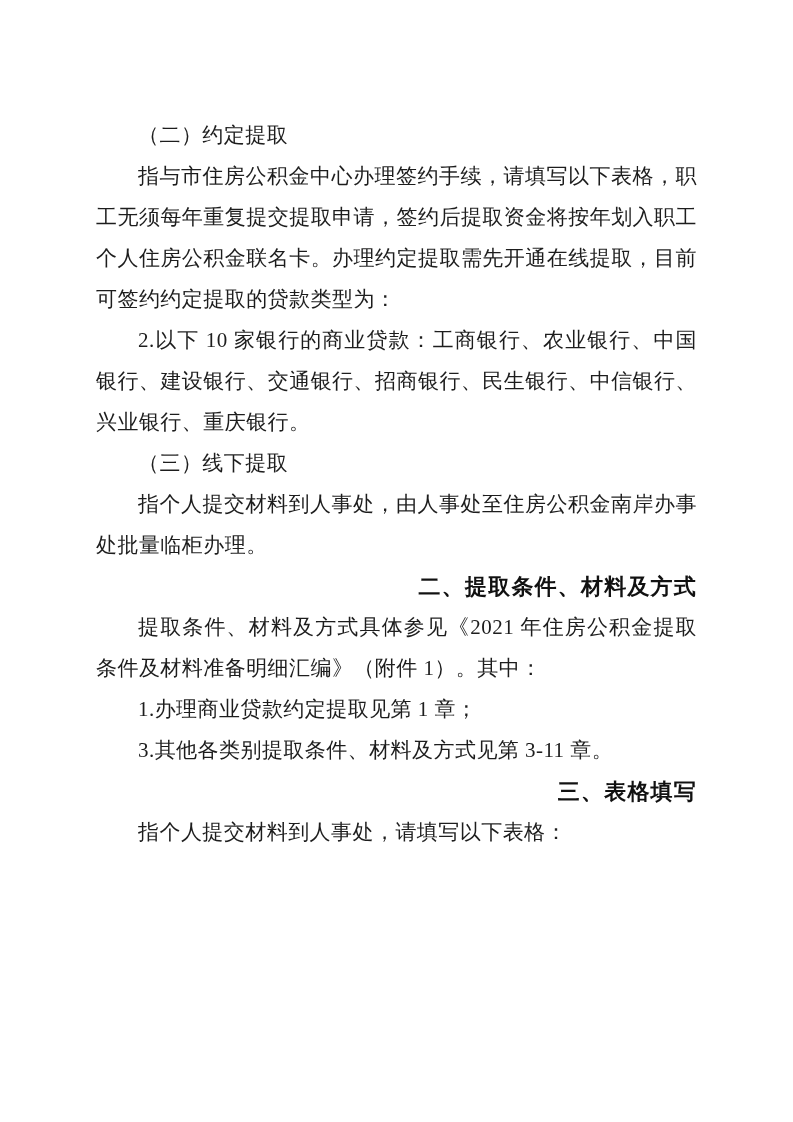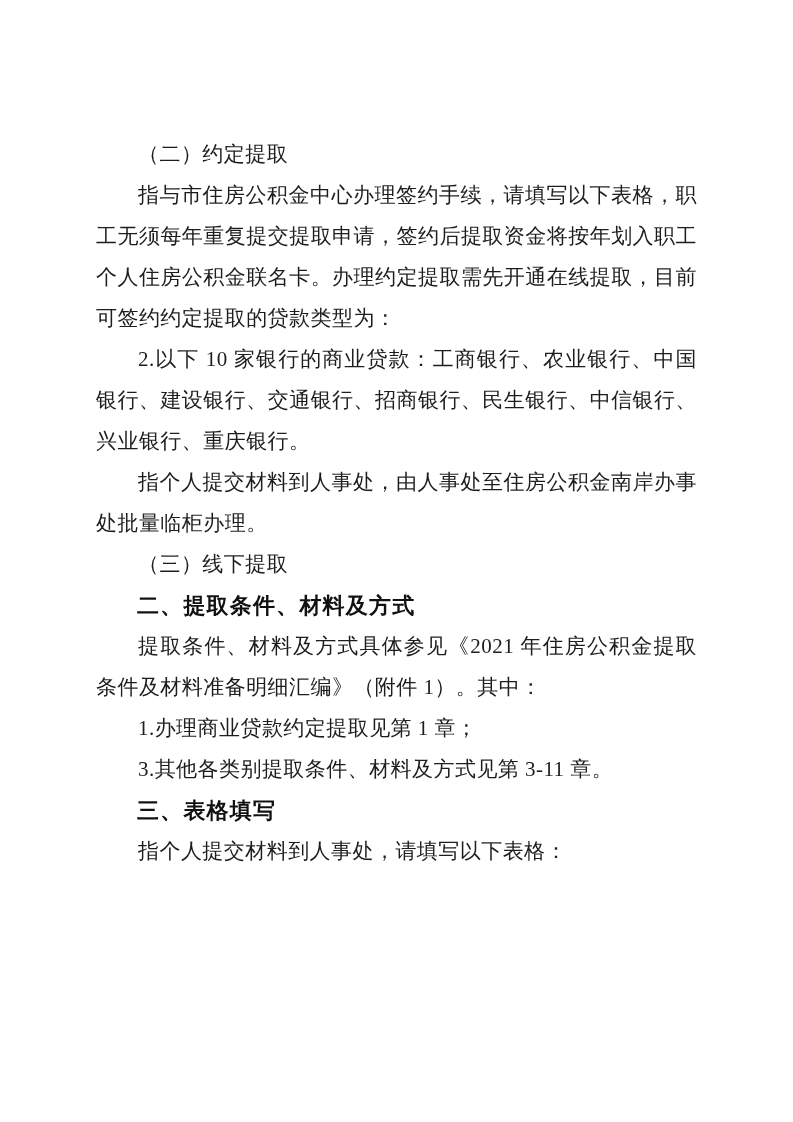--- a/index.html
+++ b/index.html
@@ -16,54 +16,53 @@
   }
   .doc-body {
     position: absolute;
     top: 0;
     left: 0;
     box-sizing: border-box;
     width: 793px;
     height: 1002px;
     padding: 115px 96px 0 96px;
     color: #1d1d1d;
-    margin-top: 19px;
   }
   .para {
     margin: 0;
     font-family: "Liberation Serif", "DejaVu Serif", serif;
     font-size: 21px;
     line-height: 41px;
     letter-spacing: 0.45px;
     text-align: justify;
     text-indent: 2em;
     color: #1d1d1d;
   }
   .heading {
     margin: 0;
     font-family: "Liberation Sans", "DejaVu Sans", sans-serif;
     font-weight: 700;
     font-size: 22px;
     line-height: 41px;
     letter-spacing: 1.2px;
     text-indent: 41px;
-    text-align: left;
+    text-align: right;
     color: #111111;
   }
 </style>
 </head>
 <body>
 
 <div class="page">
   <div class="doc-body">
     <p class="para">（二）约定提取</p>
     <p class="para">指与市住房公积金中心办理签约手续，请填写以下表格，职工无须每年重复提交提取申请，签约后提取资金将按年划入职工个人住房公积金联名卡。办理约定提取需先开通在线提取，目前可签约约定提取的贷款类型为：</p>
     <p class="para">2.以下 10 家银行的商业贷款：工商银行、农业银行、中国银行、建设银行、交通银行、招商银行、民生银行、中信银行、兴业银行、重庆银行。</p>
+    <p class="para">（三）线下提取</p>
     <p class="para">指个人提交材料到人事处，由人事处至住房公积金南岸办事处批量临柜办理。</p>
-    <p class="para">（三）线下提取</p>
     <h2 class="heading">二、提取条件、材料及方式</h2>
     <p class="para">提取条件、材料及方式具体参见《2021 年住房公积金提取条件及材料准备明细汇编》（附件 1）。其中：</p>
     <p class="para">1.办理商业贷款约定提取见第 1 章；</p>
     <p class="para">3.其他各类别提取条件、材料及方式见第 3-11 章。</p>
     <h2 class="heading">三、表格填写</h2>
     <p class="para">指个人提交材料到人事处，请填写以下表格：</p>
   </div>
 </div>
 
 </body></html>

